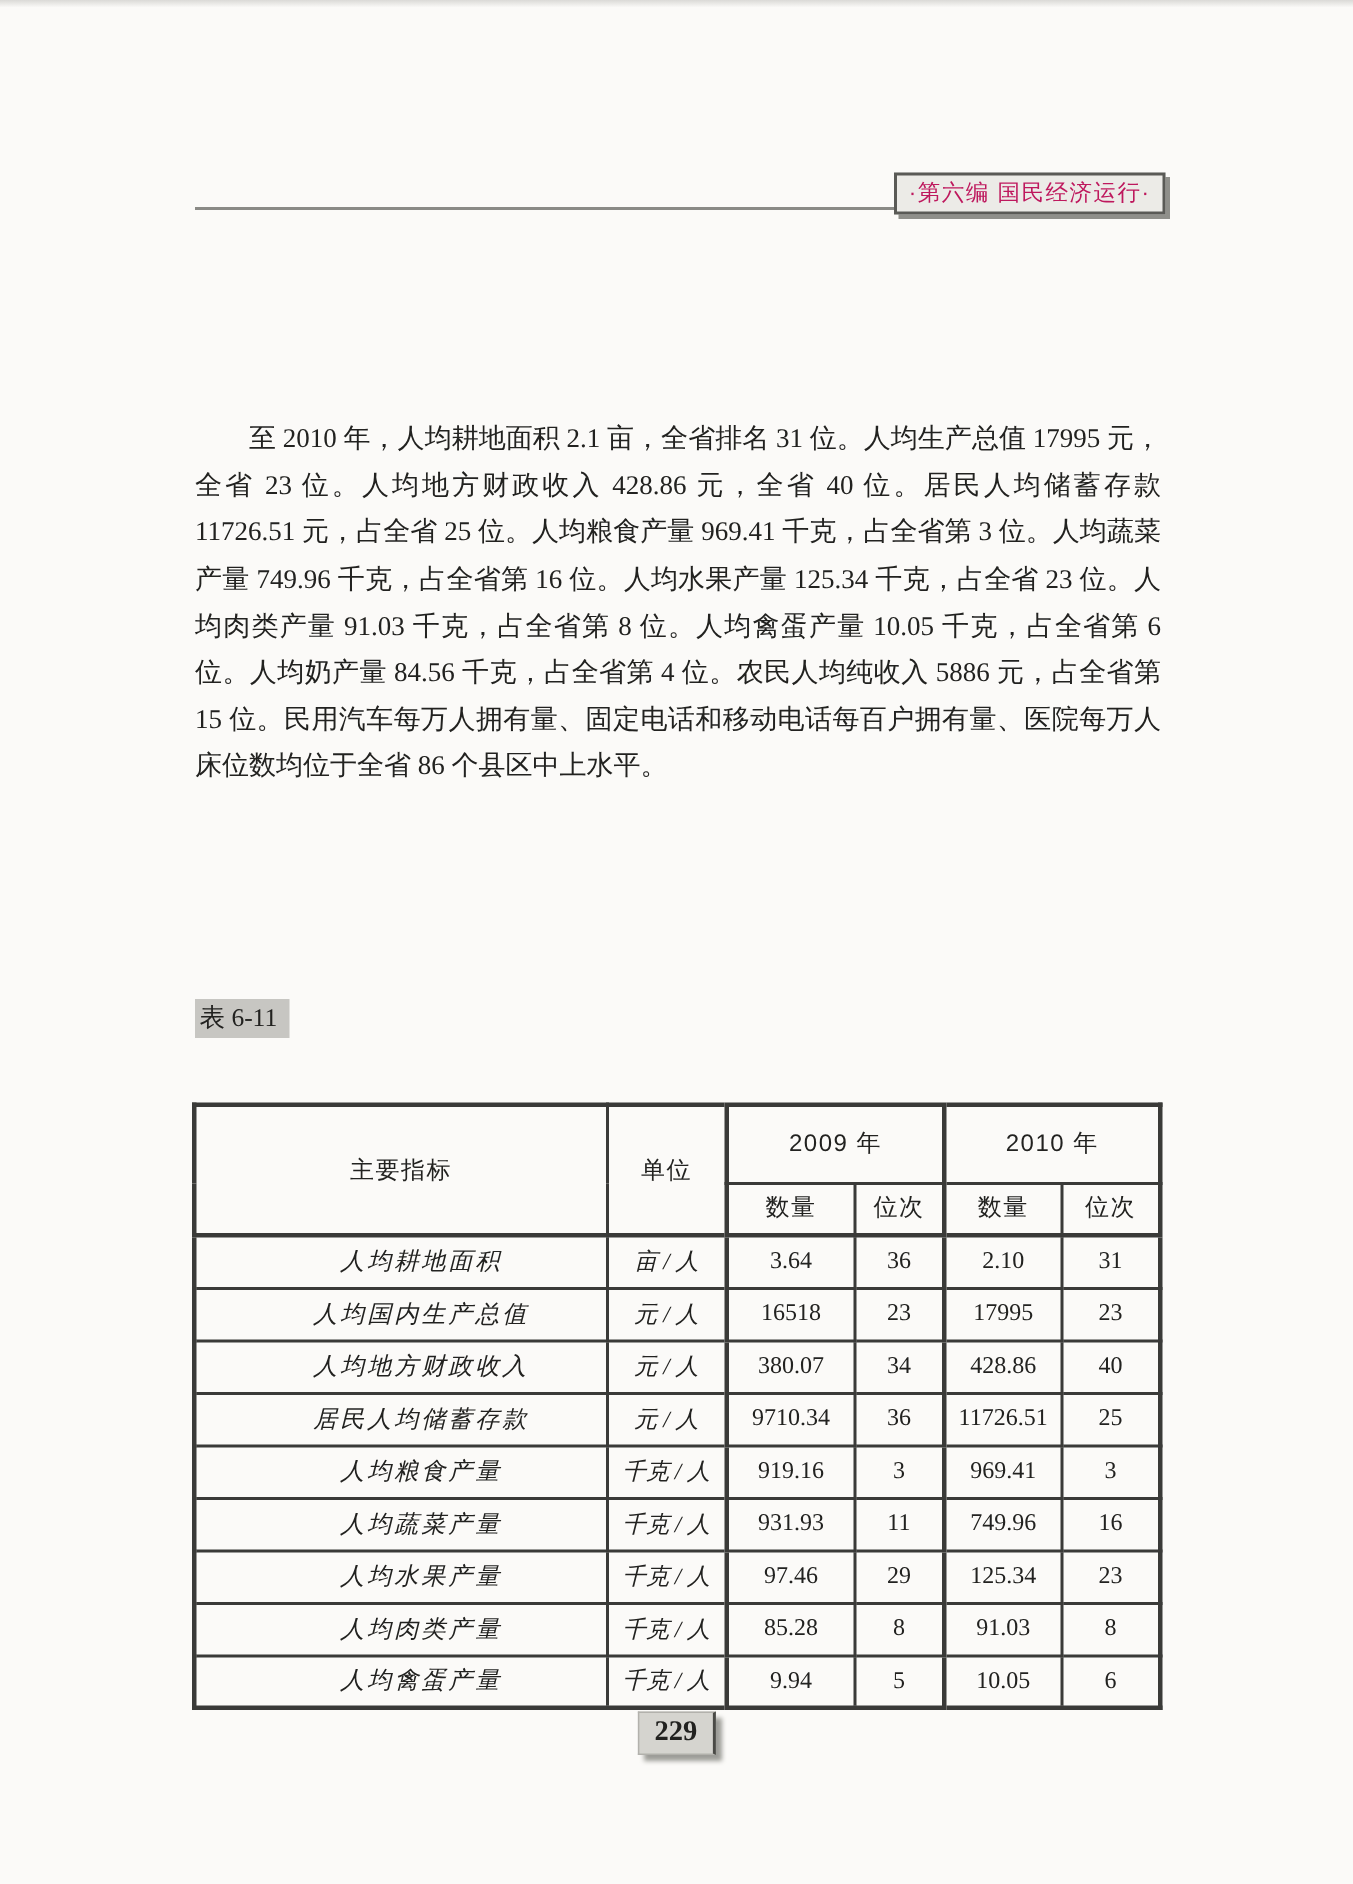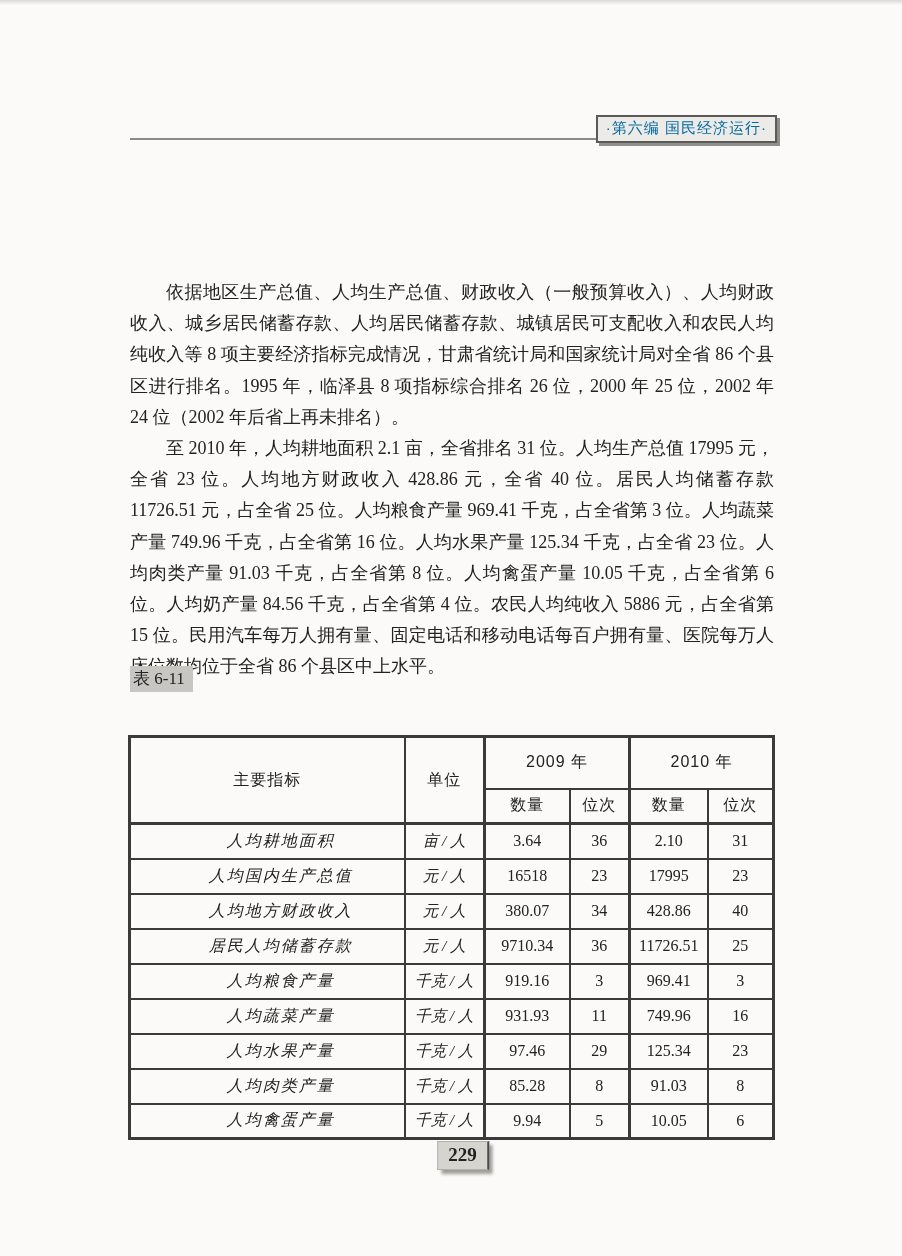--- a/index.html
+++ b/index.html
@@ -39,21 +39,21 @@
   }
   .header-box {
     position: absolute; top: 115px; right: 125px;
     background: var(--box-bg);
     border: 2px solid var(--box-border);
     box-shadow: 3px 3px 0 var(--box-shadow);
     padding: 2px 8px 3px 8px;
     font-family: "Liberation Sans", "DejaVu Sans", sans-serif;
     font-size: 15px;
     letter-spacing: 1px;
-    color: #0369a1;
+    color: #be185d;
     white-space: nowrap;
   }
 
   
   .section-title {
     position: absolute; left: 130px; top: 198px; width: 643px;
     text-align: center;
     font-size: 24px;
     font-weight: bold;
     letter-spacing: 2px;
@@ -132,36 +132,34 @@
   
   .page-number {
     position: absolute; top: 1141px; left: 50%; transform: translateX(-50%);
     background: var(--pagenum-bg);
     border: 1px solid #b2b1ac;
     border-right: 2px solid #4a4a46;
     box-shadow: 4px 4px 3px var(--pagenum-shadow);
     padding: 2px 10px 3px 10px;
     font-size: 19px;
     font-weight: bold;
-    margin-left: 12px;
   }
 </style>
 </head>
 <body>
 
 <div class="page">
 
   <div class="header-rule"></div>
   <div class="header-box">
     <span>·第六编  国民经济运行·</span>
   </div>
 
 
   <div class="body-text">
-    <p>依据地区生产总值、人均生产总值、财政收入（一般预算收入）、人均财政收入、城乡居民储蓄存款、人均居民储蓄存款、城镇居民可支配收入和农民人均纯收入等 8 项主要经济指标完成情况，甘肃省统计局和国家统计局对全省 86 个县区进行排名。1995 年，临泽县 8 项指标综合排名 26 位，2000 年 25 位，2002 年 24 位（2002 年后省上再未排名）。</p>
     <p>至 2010 年，人均耕地面积 2.1 亩，全省排名 31 位。人均生产总值 17995 元，全省 23 位。人均地方财政收入 428.86 元，全省 40 位。居民人均储蓄存款 11726.51 元，占全省 25 位。人均粮食产量 969.41 千克，占全省第 3 位。人均蔬菜产量 749.96 千克，占全省第 16 位。人均水果产量 125.34 千克，占全省 23 位。人均肉类产量 91.03 千克，占全省第 8 位。人均禽蛋产量 10.05 千克，占全省第 6 位。人均奶产量 84.56 千克，占全省第 4 位。农民人均纯收入 5886 元，占全省第 15 位。民用汽车每万人拥有量、固定电话和移动电话每百户拥有量、医院每万人床位数均位于全省 86 个县区中上水平。</p>
   </div>
 
   <div class="table-label">表 6-11</div>
 
   <table class="rank-table">
     <colgroup>
       <col style="width:275px">
         <col style="width:80px">
         <col style="width:85px">

